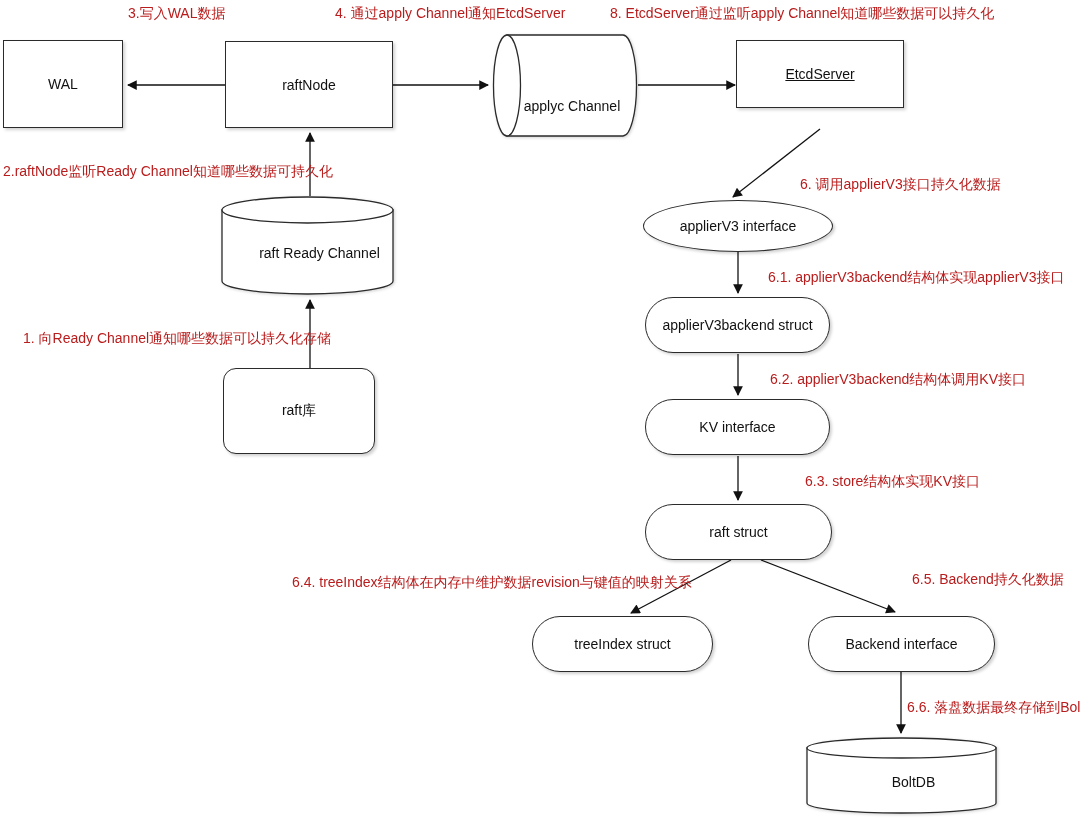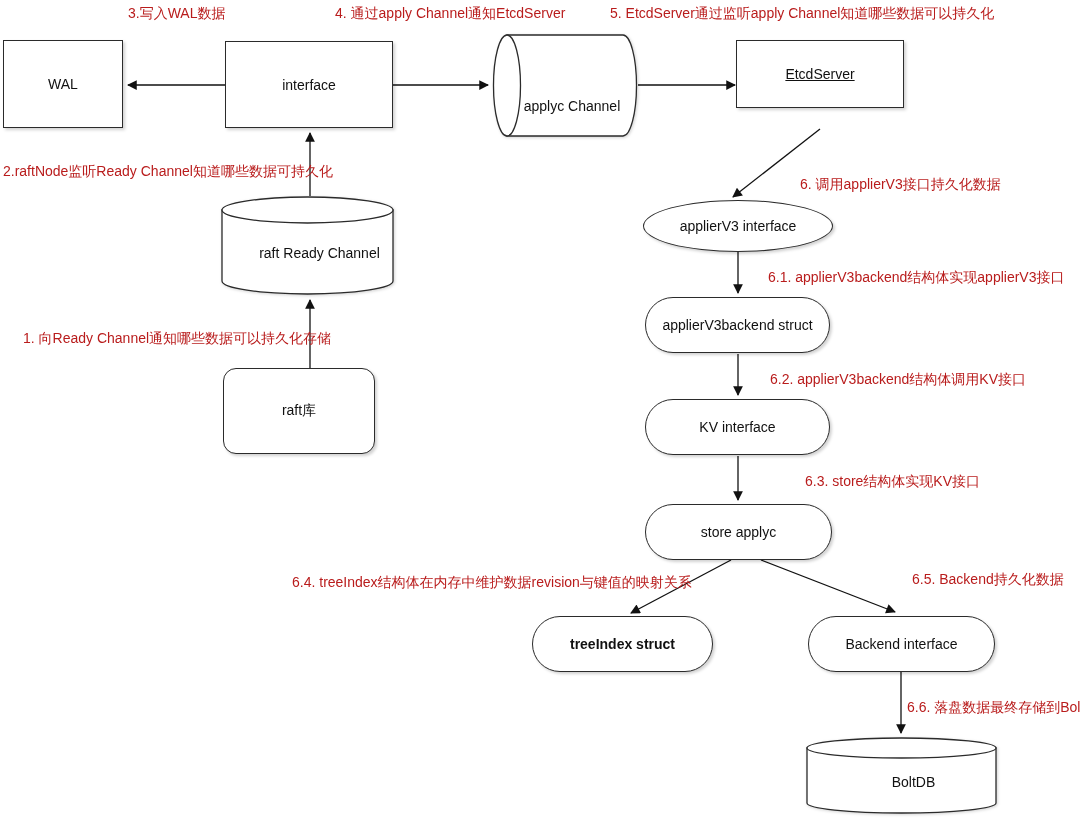--- a/index.html
+++ b/index.html
@@ -50,21 +50,21 @@
     <line x1="731" y1="560" x2="631" y2="613" stroke="#111" stroke-width="1.3" marker-end="url(#arrow)"></line>
     <line x1="761" y1="560" x2="895" y2="612" stroke="#111" stroke-width="1.3" marker-end="url(#arrow)"></line>
     <line x1="901" y1="672" x2="901" y2="733" stroke="#111" stroke-width="1.3" marker-end="url(#arrow)"></line>
   </svg>
 
   <div class="node" style="left:3px;top:40px;width:120px;height:88px;text-align:right;">
     <span>WAL</span>
   </div>
 
   <div class="node" style="left:225px;top:41px;width:168px;height:87px;">
-    <span>interface</span>
+    <span>raftNode</span>
   </div>
 
   <div class="node" style="left:736px;top:40px;width:168px;height:68px;text-decoration:underline;">
     <span>EtcdServer</span>
   </div>
 
   <div class="node" style="left:223px;top:368px;width:152px;height:86px;border-radius:13px;">
     <span>raft库</span>
   </div>
 
@@ -90,42 +90,42 @@
 
   <div class="node stadium" style="left:645px;top:297px;width:185px;height:56px;text-align:center;">
     <span>applierV3backend struct</span>
   </div>
 
   <div class="node stadium" style="left:645px;top:399px;width:185px;height:56px;">
     <span>KV interface</span>
   </div>
 
   <div class="node stadium" style="left:645px;top:504px;width:187px;height:56px;">
-    <span>store applyc</span>
+    <span>raft struct</span>
   </div>
 
-  <div class="node stadium" style="left:532px;top:616px;width:181px;height:56px;font-weight:bold;">
+  <div class="node stadium" style="left:532px;top:616px;width:181px;height:56px;">
     <span>treeIndex struct</span>
   </div>
 
   <div class="node stadium" style="left:808px;top:616px;width:187px;height:56px;">
     <span>Backend interface</span>
   </div>
 
   <div class="cyl" style="left:806px;top:737px;width:191px;height:78px;">
     <svg width="191" height="78" viewBox="0 0 191 78">
       <path d="M1,11 L1,66 A94.5,10 0 0 0 190,66 L190,11 Z" fill="#fff" stroke="#2b2b2b" stroke-width="1.3"></path>
       <ellipse cx="95.5" cy="11" rx="94.5" ry="10" fill="#fff" stroke="#2b2b2b" stroke-width="1.3"></ellipse>
     </svg>
     <span class="cyl-label" style="top:11px;height:67px;">BoltDB</span>
   </div>
 
   <div class="ann" style="left:128px;top:5px;">3.写入WAL数据</div>
   <div class="ann" style="left:335px;top:5px;">4. 通过apply Channel通知EtcdServer</div>
-  <div class="ann" style="left:610px;top:5px;">5. EtcdServer通过监听apply Channel知道哪些数据可以持久化</div>
+  <div class="ann" style="left:610px;top:5px;">8. EtcdServer通过监听apply Channel知道哪些数据可以持久化</div>
   <div class="ann" style="left:3px;top:163px;">2.raftNode监听Ready Channel知道哪些数据可持久化</div>
   <div class="ann" style="left:23px;top:330px;">1. 向Ready Channel通知哪些数据可以持久化存储</div>
   <div class="ann" style="left:800px;top:176px;">6. 调用applierV3接口持久化数据</div>
   <div class="ann" style="left:768px;top:269px;">6.1. applierV3backend结构体实现applierV3接口</div>
   <div class="ann" style="left:770px;top:371px;">6.2. applierV3backend结构体调用KV接口</div>
   <div class="ann" style="left:805px;top:473px;">6.3. store结构体实现KV接口</div>
   <div class="ann" style="left:292px;top:574px;">6.4. treeIndex结构体在内存中维护数据revision与键值的映射关系</div>
   <div class="ann" style="left:912px;top:571px;">6.5. Backend持久化数据</div>
   <div class="ann" style="left:907px;top:699px;">6.6. 落盘数据最终存储到BoltDB</div>
 

